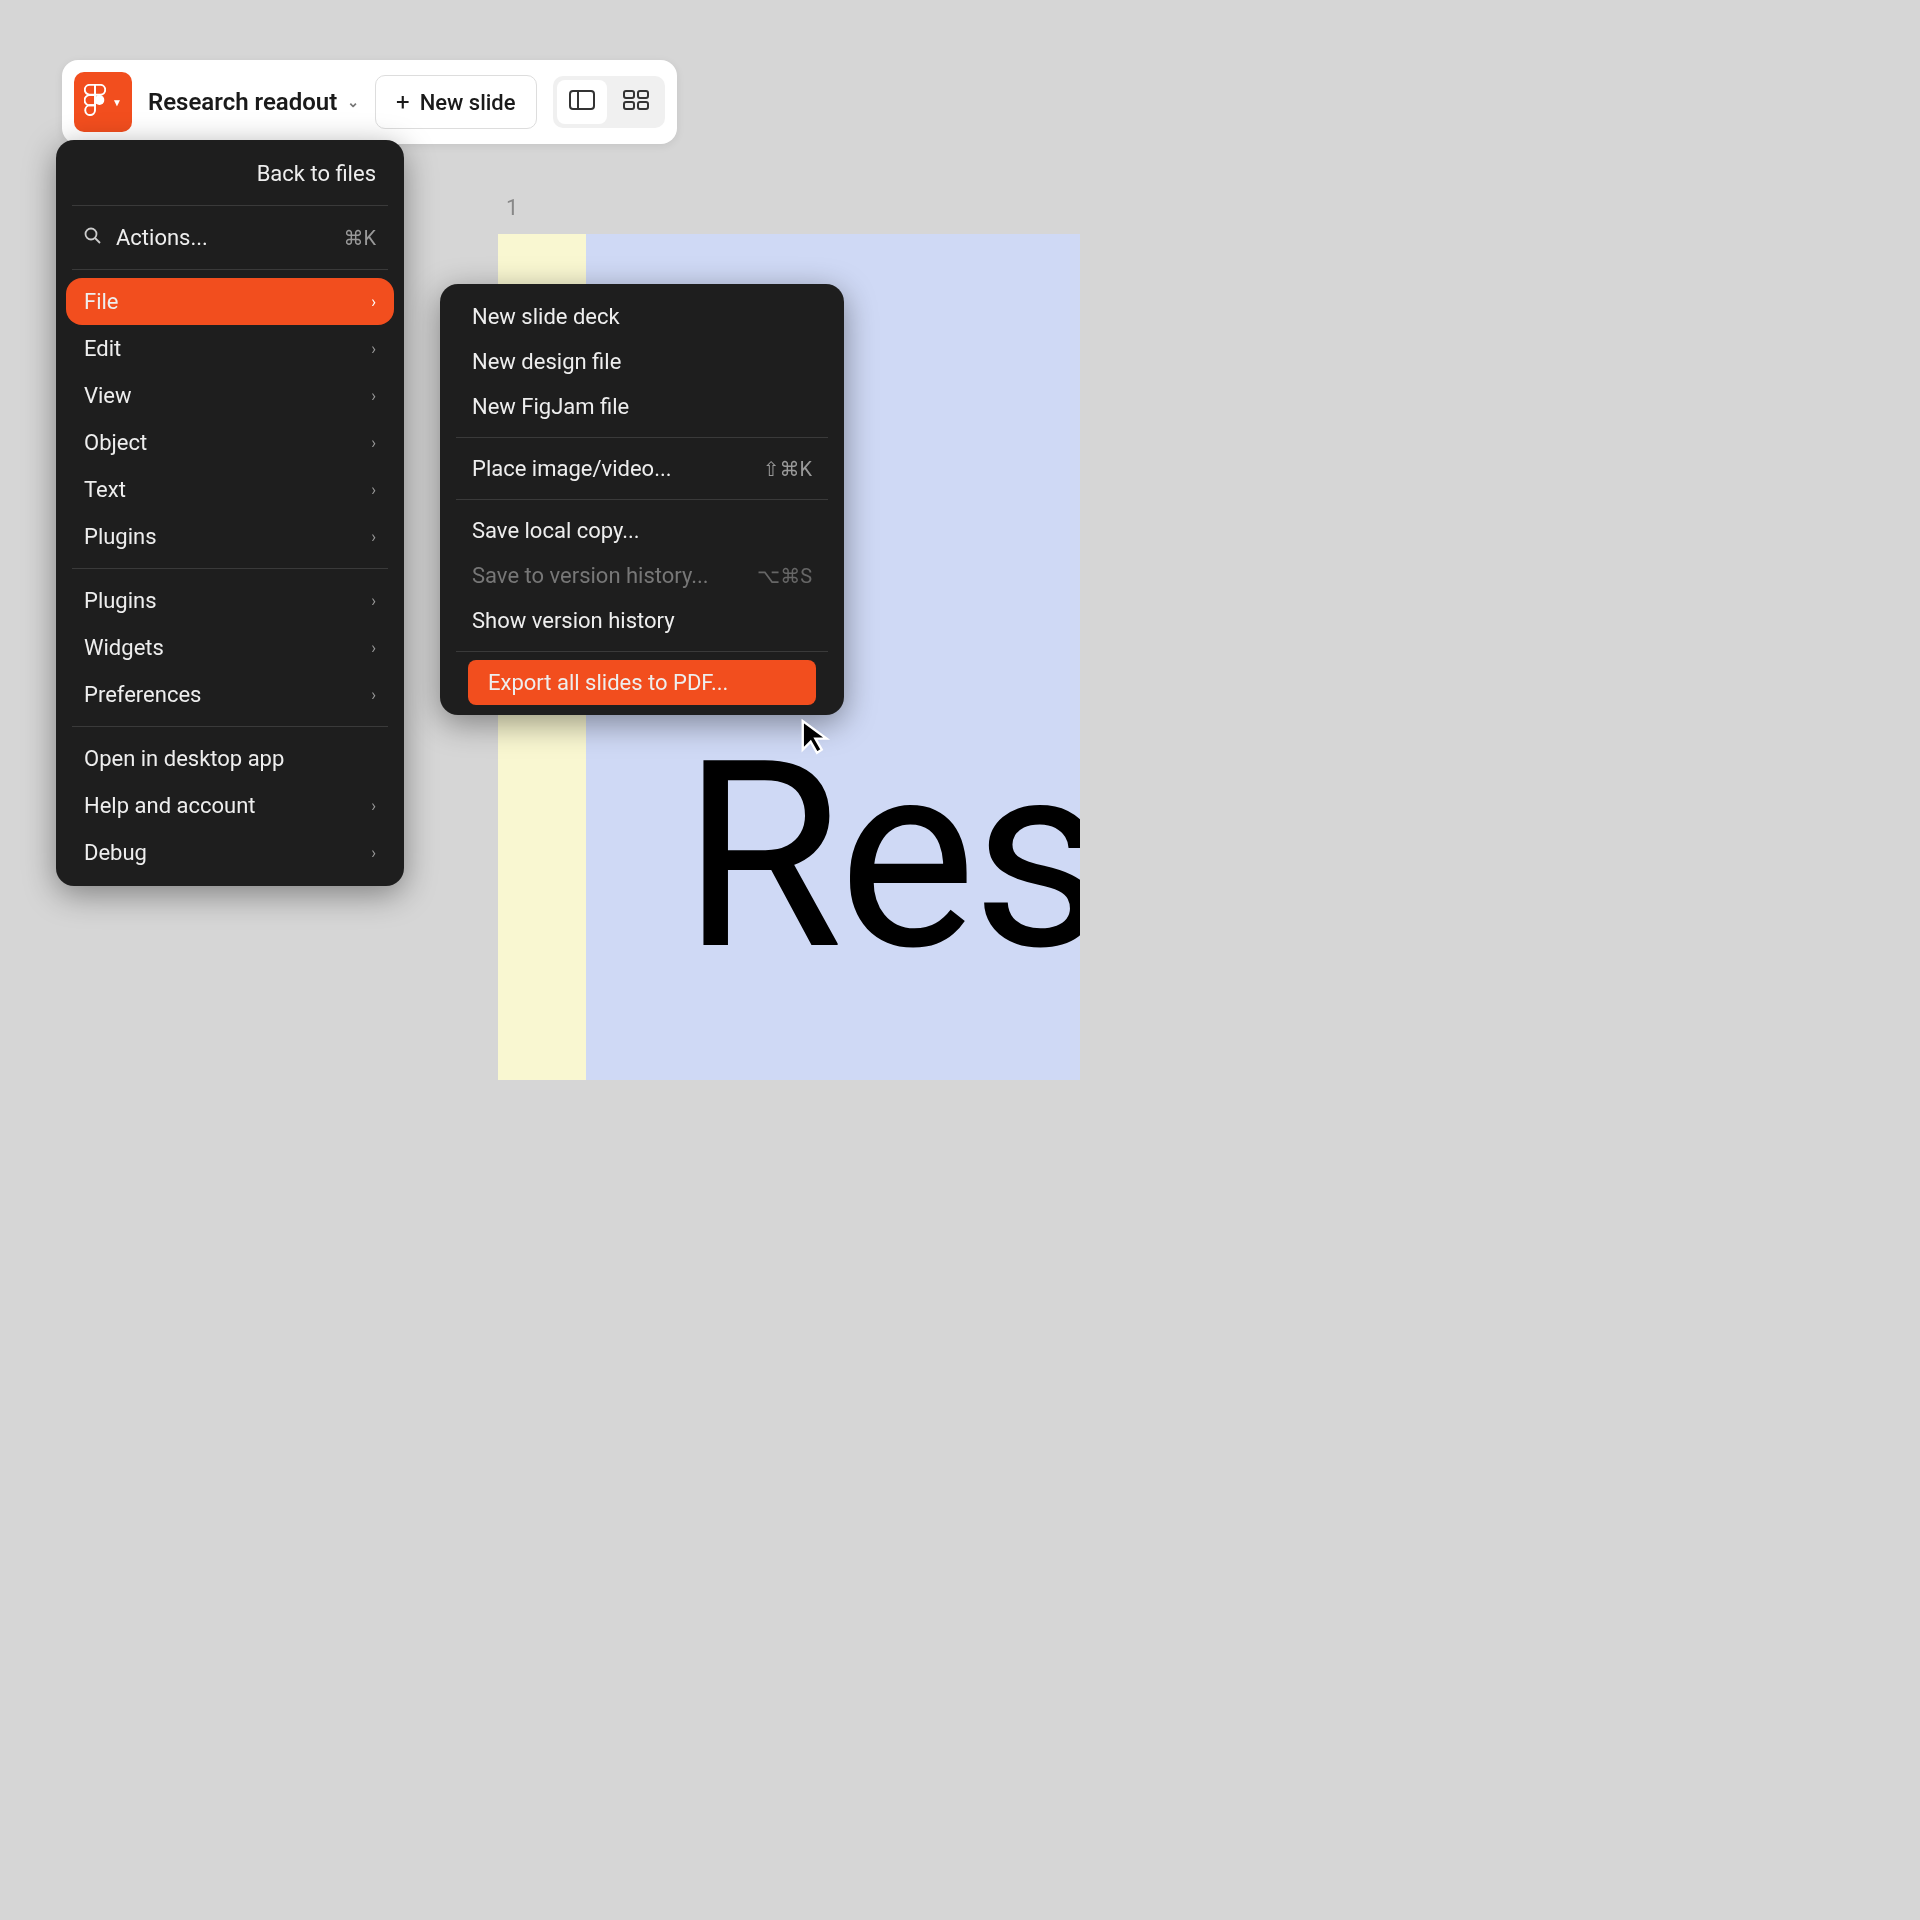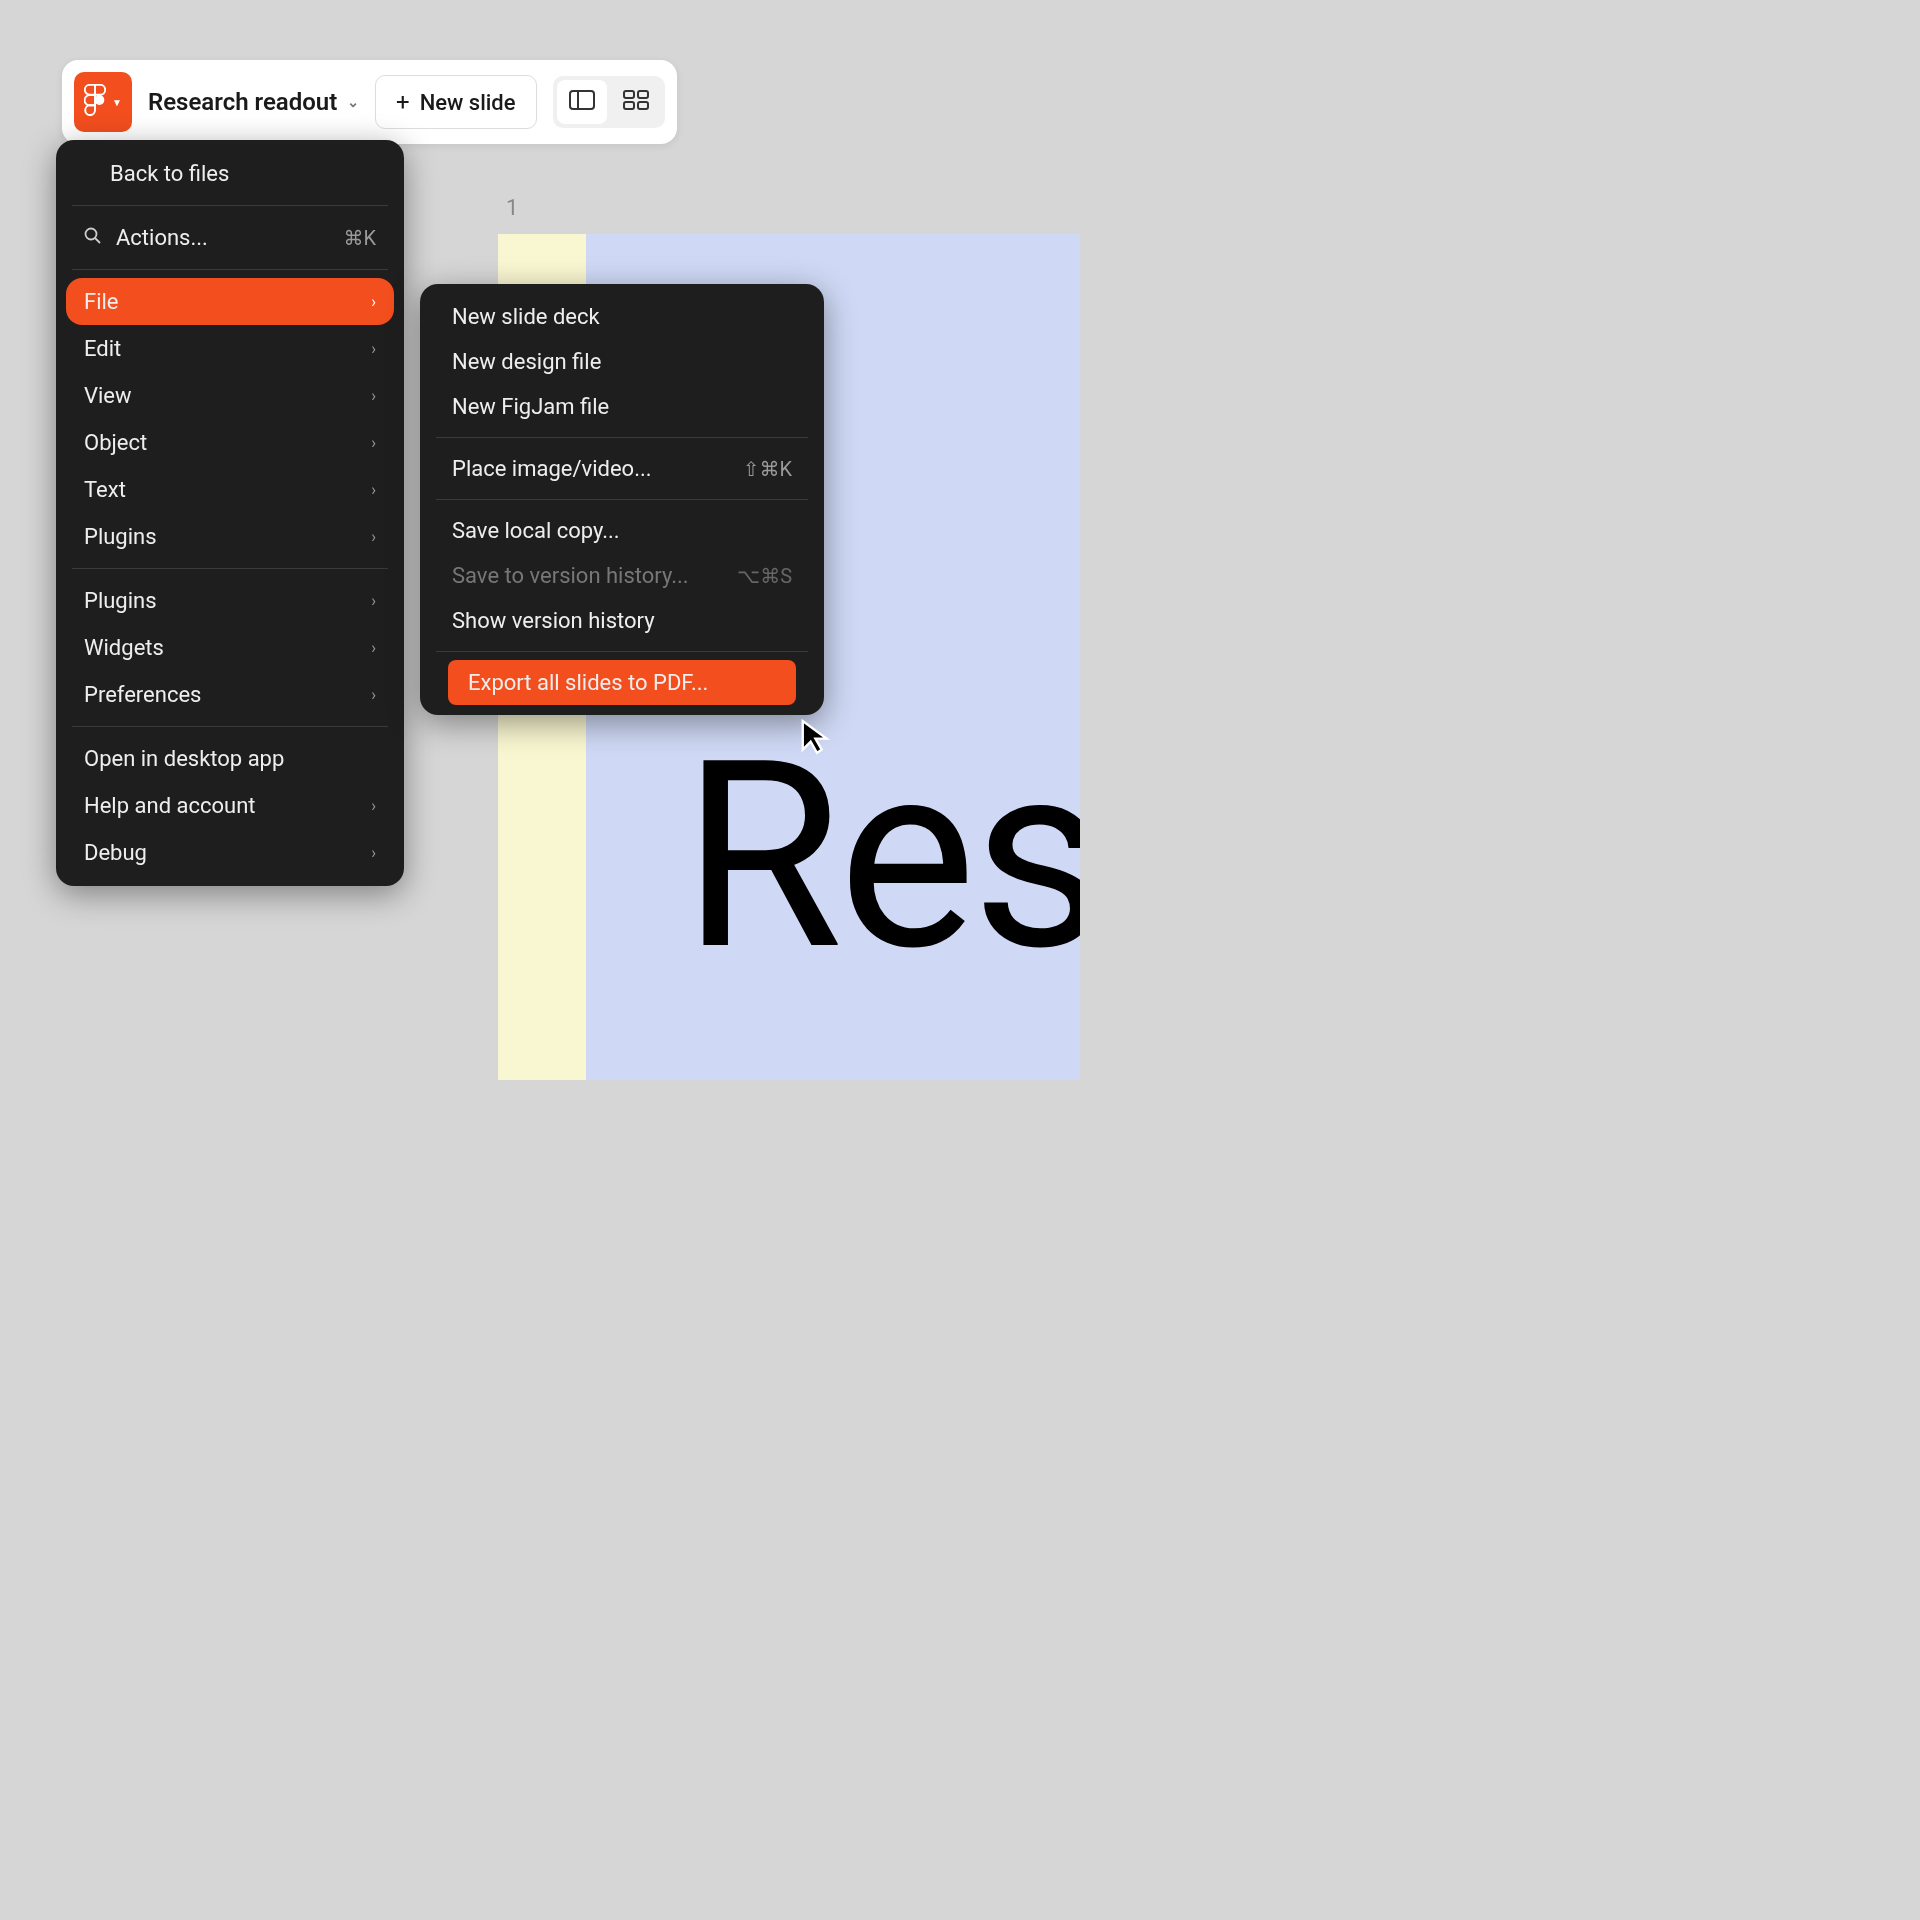--- a/index.html
+++ b/index.html
@@ -140,20 +140,21 @@
     
     .main-menu {
       position: absolute;
       top: 140px;
       left: 56px;
       width: 348px;
       background: #1e1e1e;
       border-radius: 18px;
       padding: 10px 0;
       box-shadow: 0 8px 32px rgba(0,0,0,0.4);
+      text-align: right;
     }
     .menu-item {
       padding: 11px 28px;
       color: #eee;
       font-size: 22px;
       display: flex;
       align-items: center;
       justify-content: space-between;
       cursor: pointer;
       gap: 20px;
@@ -192,21 +193,21 @@
     .menu-item-simple {
       padding: 11px 28px 11px 54px;
       color: #eee;
       font-size: 22px;
       cursor: pointer;
     }
     
     .sub-menu {
       position: absolute;
       top: 284px;
-      left: 420px;
+      left: 440px;
       width: 404px;
       background: #1e1e1e;
       border-radius: 18px;
       padding: 10px 0;
       box-shadow: 0 8px 32px rgba(0,0,0,0.4);
     }
     .sub-menu-item {
       padding: 10px 32px;
       color: #eee;
       font-size: 22px;

